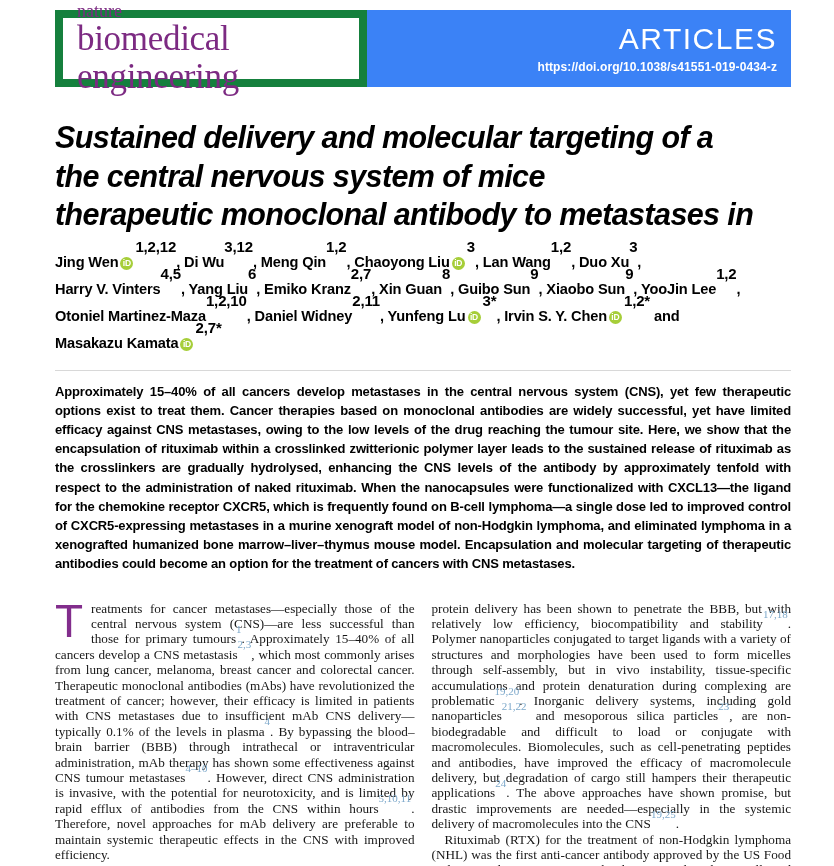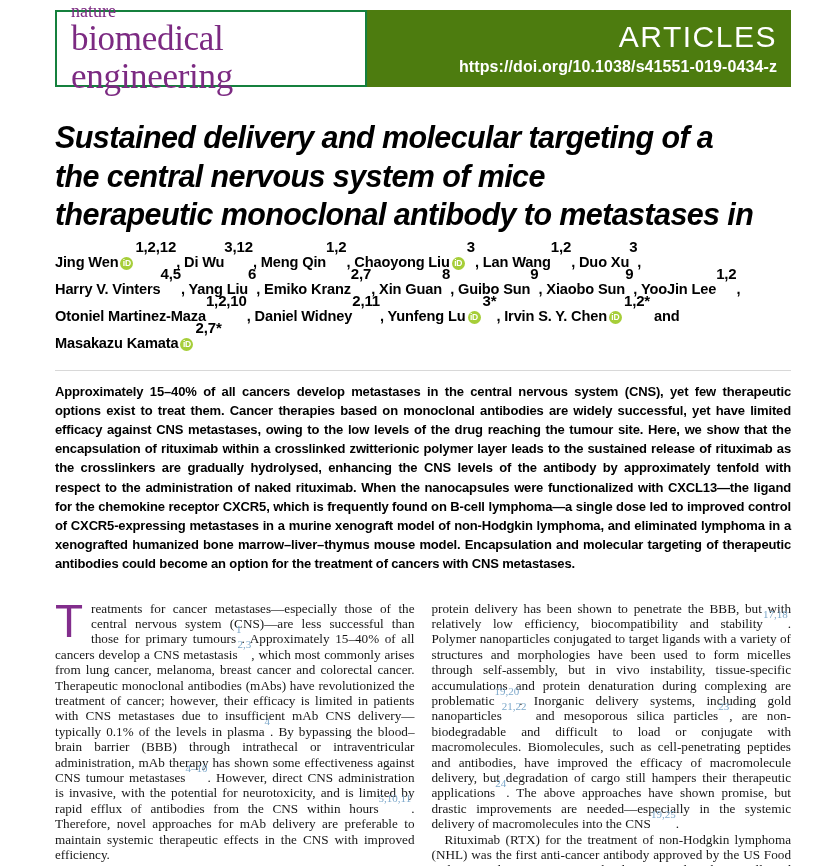--- a/index.html
+++ b/index.html
@@ -12,21 +12,21 @@
     overflow: hidden;
     font-family: "Liberation Sans", sans-serif;
     color: #000;
   }
   .content { padding: 0 43px 0 55px; }
 
   
   .masthead { margin-top: 10px; display: flex; height: 77px; }
   .logo-box {
     width: 312px;
-    border: 2px solid #15803d;
+    border: 8px solid #15803d;
     background: #fff;
     display: flex;
     flex-direction: column;
     justify-content: center;
     padding-left: 14px;
   }
   .logo-nature {
     font-family: "Liberation Serif", serif;
     color: #7c2a82;
     font-size: 18px;
@@ -34,36 +34,36 @@
   }
   .logo-journal {
     font-family: "Liberation Serif", serif;
     color: #7c2a82;
     font-size: 35px;
     line-height: 1.08;
     letter-spacing: -0.3px;
   }
   .banner {
     flex: 1;
-    background: #4d7c0f;
+    background: #3b82f6;
     color: #fff;
     display: flex;
     flex-direction: column;
     align-items: flex-end;
     justify-content: center;
     padding-right: 14px;
   }
   .articles-label {
     font-size: 30px;
     line-height: 1;
     letter-spacing: 1.5px;
     font-weight: 400;
   }
   .doi {
-    font-size: 16px;
+    font-size: 12px;
     font-weight: bold;
     margin-top: 6px;
     color: #fff;
     text-decoration: none;
     letter-spacing: 0.1px;
   }
 
   
   .title {
     margin: 31px 0 0 0;

